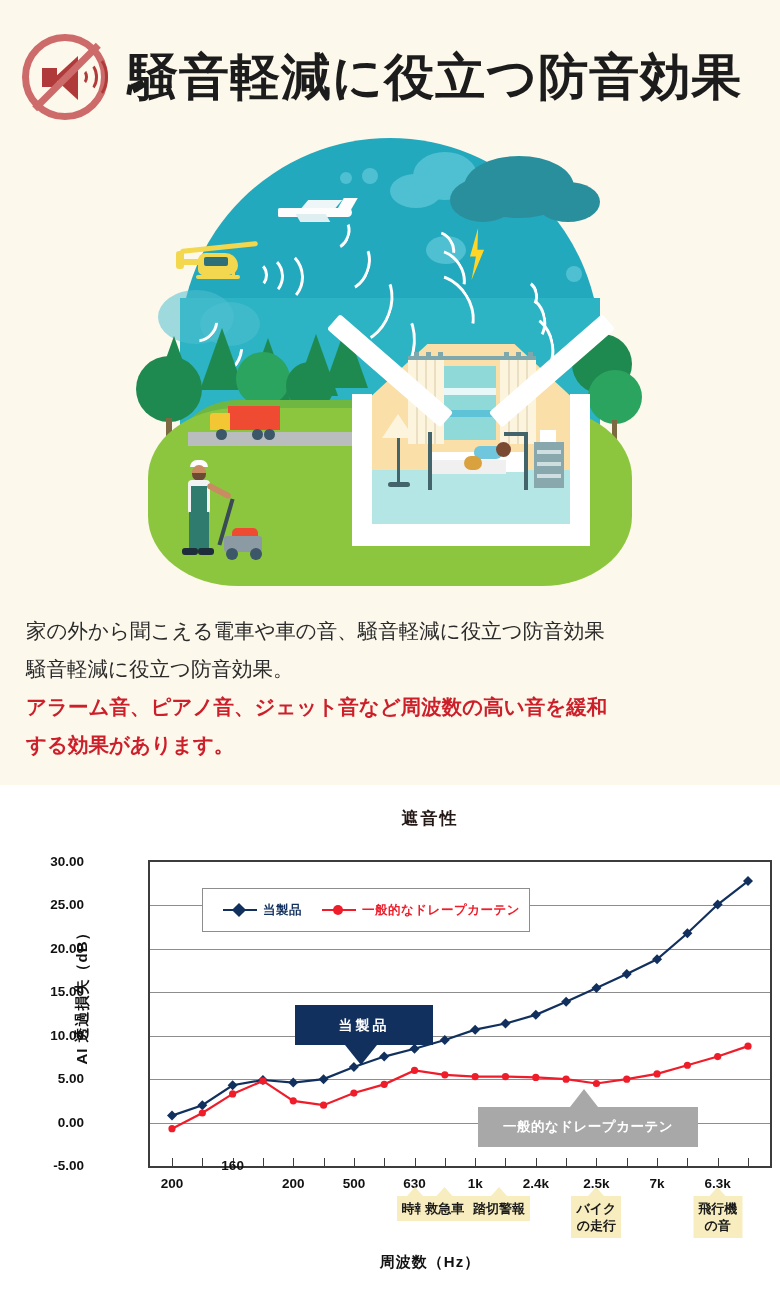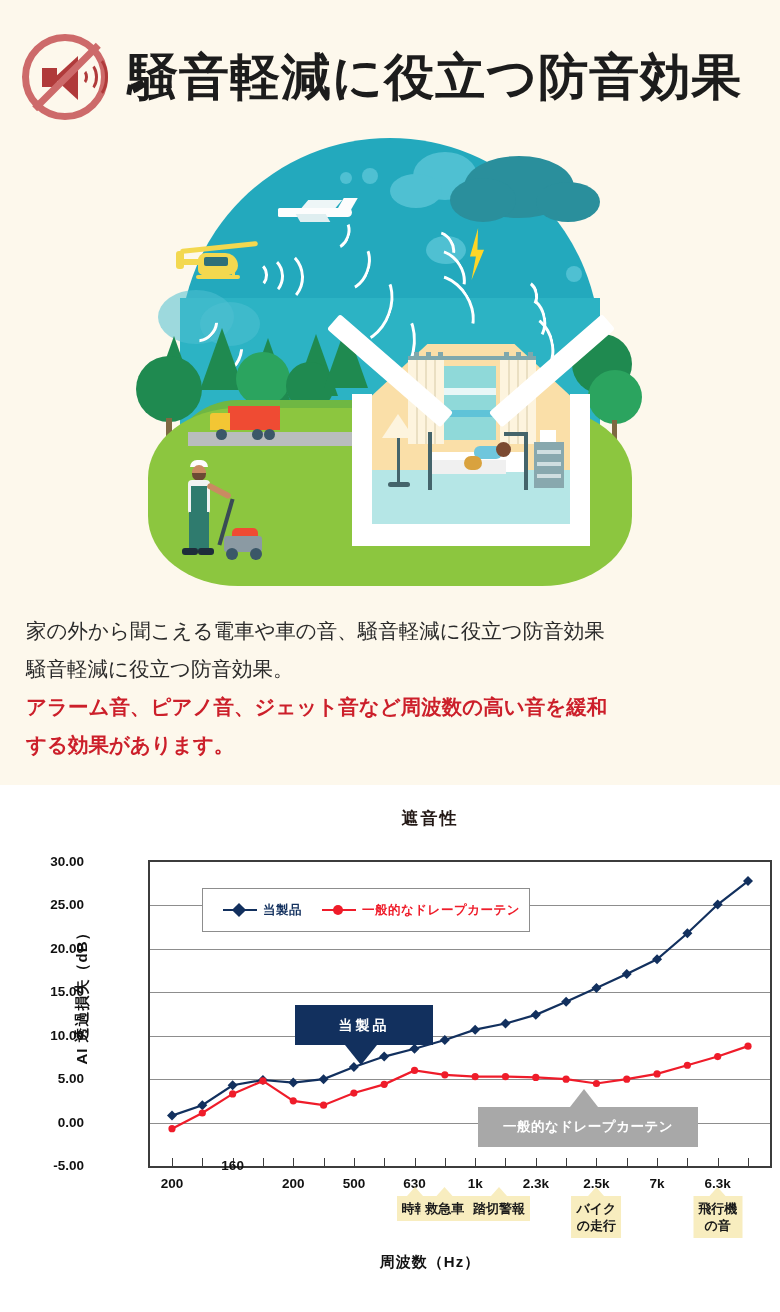--- a/index.html
+++ b/index.html
@@ -806,21 +806,21 @@
         <div class="xtick" style="left: 203.895px;"></div>
         <div class="xtick-label" style="left: 203.895px; top: 314px;">500</div>
         <div class="xtick" style="left: 234.211px;"></div>
         <div class="xtick" style="left: 264.526px;"></div>
         <div class="xtick-label" style="left: 264.526px; top: 314px;">630</div>
         <div class="xtick" style="left: 294.842px;"></div>
         <div class="xtick" style="left: 325.158px;"></div>
         <div class="xtick-label" style="left: 325.158px; top: 314px;">1k</div>
         <div class="xtick" style="left: 355.474px;"></div>
         <div class="xtick" style="left: 385.789px;"></div>
-        <div class="xtick-label" style="left: 385.789px; top: 314px;">2.3k</div>
+        <div class="xtick-label" style="left: 385.789px; top: 314px;">2.4k</div>
         <div class="xtick" style="left: 416.105px;"></div>
         <div class="xtick" style="left: 446.421px;"></div>
         <div class="xtick-label" style="left: 446.421px; top: 314px;">2.5k</div>
         <div class="xtick" style="left: 476.737px;"></div>
         <div class="xtick" style="left: 507.053px;"></div>
         <div class="xtick-label" style="left: 507.053px; top: 314px;">7k</div>
         <div class="xtick" style="left: 537.368px;"></div>
         <div class="xtick" style="left: 567.684px;"></div>
         <div class="xtick-label" style="left: 567.684px; top: 314px;">6.3k</div>
         <div class="xtick" style="left: 598px;"></div>

